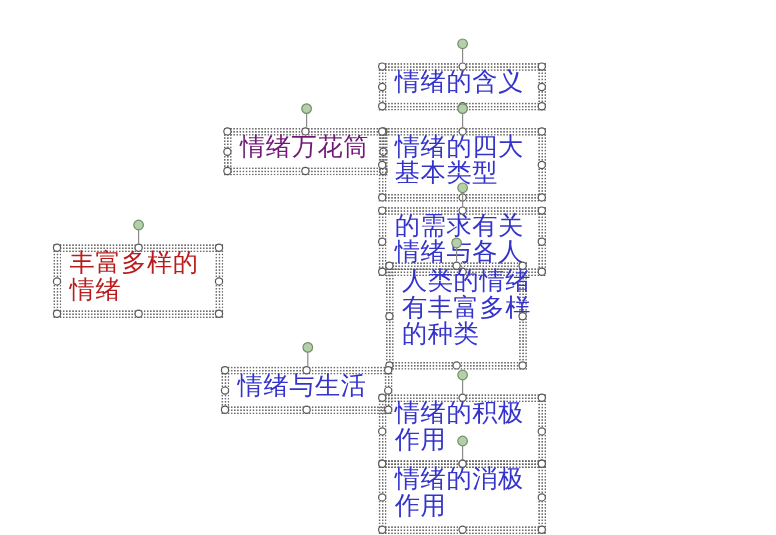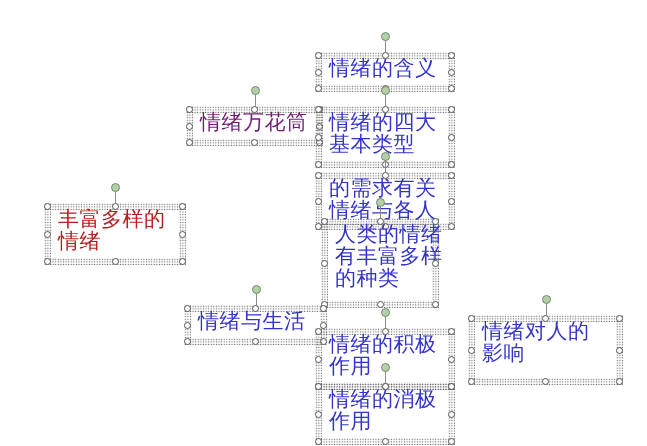--- a/index.html
+++ b/index.html
@@ -212,40 +212,20 @@
       <span class="handle" style="left: 67px; top: 0px; background: rgb(255, 255, 255); border-color: rgb(88, 88, 88);"></span>
       <span class="handle" style="left: 133px; top: 0px; background: rgb(255, 255, 255); border-color: rgb(88, 88, 88);"></span>
       <span class="handle" style="left: 0px; top: 28px; background: rgb(255, 255, 255); border-color: rgb(88, 88, 88);"></span>
       <span class="handle" style="left: 133px; top: 28px; background: rgb(255, 255, 255); border-color: rgb(88, 88, 88);"></span>
       <span class="handle" style="left: 0px; top: 55px; background: rgb(255, 255, 255); border-color: rgb(88, 88, 88);"></span>
       <span class="handle" style="left: 67px; top: 55px; background: rgb(255, 255, 255); border-color: rgb(88, 88, 88);"></span>
       <span class="handle" style="left: 133px; top: 55px; background: rgb(255, 255, 255); border-color: rgb(88, 88, 88);"></span>
       <div class="stem" style="left: 70px; top: -15px; height: 15px;"></div>
       <span class="rot" style="left: 66px; top: -20px; background: rgb(181, 207, 168); border: 1px solid rgb(111, 143, 104);"></span>
     </div>
-    <div class="tbox" style="left: 468px; top: 315px; width: 155px; height: 70px; z-index: 20;">
-      <div class="band top"></div>
-      <div class="band bottom"></div>
-      <div class="band left"></div>
-      <div class="band right"></div>
-      <div class="txt" style="color: rgb(52, 52, 205);">
-        <div>情绪对人的</div>
-        <div>影响</div>
-      </div>
-      <span class="handle" style="left: 0px; top: 0px; background: rgb(255, 255, 255); border-color: rgb(88, 88, 88);"></span>
-      <span class="handle" style="left: 74px; top: 0px; background: rgb(255, 255, 255); border-color: rgb(88, 88, 88);"></span>
-      <span class="handle" style="left: 148px; top: 0px; background: rgb(255, 255, 255); border-color: rgb(88, 88, 88);"></span>
-      <span class="handle" style="left: 0px; top: 32px; background: rgb(255, 255, 255); border-color: rgb(88, 88, 88);"></span>
-      <span class="handle" style="left: 148px; top: 32px; background: rgb(255, 255, 255); border-color: rgb(88, 88, 88);"></span>
-      <span class="handle" style="left: 0px; top: 63px; background: rgb(255, 255, 255); border-color: rgb(88, 88, 88);"></span>
-      <span class="handle" style="left: 74px; top: 63px; background: rgb(255, 255, 255); border-color: rgb(88, 88, 88);"></span>
-      <span class="handle" style="left: 148px; top: 63px; background: rgb(255, 255, 255); border-color: rgb(88, 88, 88);"></span>
-      <div class="stem" style="left: 78px; top: -15px; height: 15px;"></div>
-      <span class="rot" style="left: 74px; top: -20px; background: rgb(181, 207, 168); border: 1px solid rgb(111, 143, 104);"></span>
-    </div>
     <div class="tbox" style="left: 315px; top: 383px; width: 140px; height: 62px; z-index: 21;">
       <div class="band top"></div>
       <div class="band bottom"></div>
       <div class="band left"></div>
       <div class="band right"></div>
       <div class="txt" style="color: rgb(52, 52, 205);">
         <div>情绪的消极</div>
         <div>作用</div>
       </div>
       <span class="handle" style="left: 0px; top: 0px; background: rgb(255, 255, 255); border-color: rgb(88, 88, 88);"></span>

